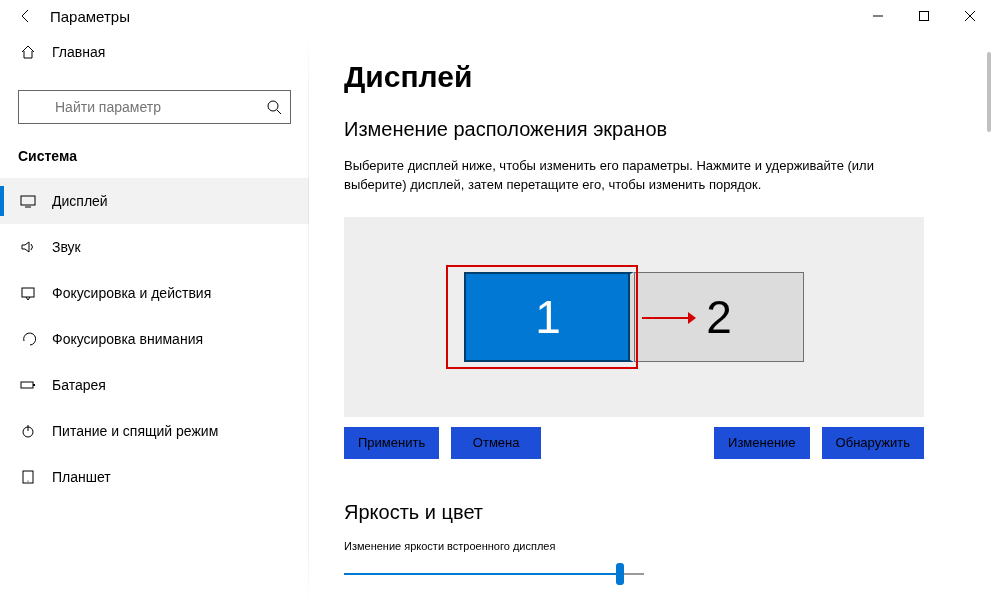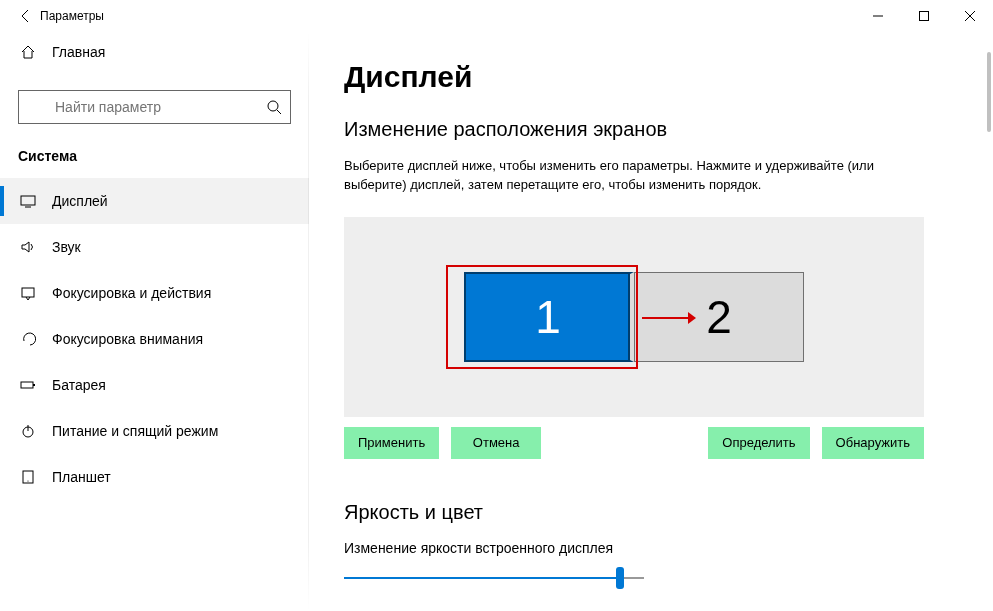--- a/index.html
+++ b/index.html
@@ -1,20 +1,20 @@
 <!DOCTYPE html>
 <html><head>
 <meta charset="utf-8">
 <style>
 * { margin: 0; padding: 0; box-sizing: border-box; font-family: "Segoe UI", Tahoma, sans-serif; }
 html, body { width: 993px; height: 611px; background: #fff; overflow: hidden; }
 .window { display: flex; flex-direction: column; width: 100%; height: 100%; }
 .titlebar { height: 32px; display: flex; align-items: center; padding-left: 12px; }
 .titlebar-back { width: 28px; display: flex; align-items: center; justify-content: center; cursor: pointer; }
-.titlebar-title { font-size: 12px; color: #000; }
+.titlebar-title { font-size: 15px; margin-left: 10px; color: #000; }
 .titlebar-controls { margin-left: auto; display: flex; }
 .titlebar-btn { width: 46px; height: 32px; display: flex; align-items: center; justify-content: center; cursor: pointer; }
 .body { display: flex; flex: 1; overflow: hidden; }
 .sidebar { width: 310px; padding: 12px 0 0 0; border-right: 1px solid transparent; display: flex; flex-direction: column; position: relative; }
 .sidebar::after { content: ""; position: absolute; right: 0; top: 0; bottom: 0; width: 1px; background: linear-gradient(to bottom, rgba(0,0,0,0) 0%, rgba(0,0,0,0.06) 12%, rgba(0,0,0,0.06) 88%, rgba(0,0,0,0) 100%); }
 .home-row { display: flex; height: 38px; padding: 0 18px; cursor: pointer; }
 .home-row .icon { width: 20px; display: flex; justify-content: center; }
 .home-row span.label { margin-left: 14px; font-size: 14px; }
 .search-wrap { padding: 8px 18px 14px 18px; }
 .search-box { display: flex; align-items: center; border: 1px solid #666; height: 34px; padding: 0 8px; }
@@ -32,24 +32,24 @@
 .sub-title { font-size: 20px; font-weight: 400; margin-bottom: 16px; }
 .desc { font-size: 13px; color: #000; line-height: 1.45; margin-bottom: 22px; max-width: 580px; }
 .arrange-area { background: #eeeeee; height: 200px; display: flex; align-items: center; justify-content: center; max-width: 580px; position: relative; }
 .annot-box { position: absolute; border: 2px solid #d40000; pointer-events: none; }
 .mon-row { display: flex; align-items: center; }
 .monitor { height: 90px; display: flex; align-items: center; justify-content: center; font-size: 46px; font-weight: 300; cursor: pointer; }
 .monitor.m1 { width: 170px; background: #0078d4; color: #fff; border: 2px solid #003e6e; border-right: 4px solid #dcdcdc; box-shadow: inset -2px 0 0 #003e6e; }
 .monitor.m2 { width: 170px; background: #dcdcdc; color: #000; border: 1px solid #707070; }
 .arrow { position: absolute; color: #d40000; pointer-events: none; }
 .btn-row { display: flex; gap: 12px; margin-top: 10px; max-width: 580px; }
-.btn { height: 32px; padding: 0 14px; background: #86efac; border: none; font-size: 13px; cursor: pointer; min-width: 90px; text-align: center; }
+.btn { height: 32px; padding: 0 14px; background: #1d4ed8; border: none; font-size: 13px; cursor: pointer; min-width: 90px; text-align: center; }
 .btn-spacer { flex: 1; }
 .section2 { margin-top: 42px; }
-.slider-label { font-size: 14px; margin-bottom: 10px; }
+.slider-label { font-size: 11px; margin-bottom: 10px; }
 .slider-wrap { max-width: 300px; height: 24px; position: relative; display: flex; align-items: center; }
 .slider-track { height: 2px; background: #999; width: 100%; position: relative; }
 .slider-fill { position: absolute; left: 0; top: 0; bottom: 0; background: #0078d4; }
 .slider-thumb { position: absolute; width: 8px; height: 22px; background: #0078d4; border-radius: 3px; top: -10px; cursor: pointer; }
 .scrollbar { position: absolute; right: 0; top: 0; bottom: 0; width: 14px; }
 .scrollbar-thumb { position: absolute; right: 2px; top: 20px; width: 4px; height: 80px; background: #c0c0c0; border-radius: 2px; }
 svg { display: block; }
 </style>
 </head>
 <body>
@@ -188,21 +188,21 @@
         <svg class="arrow" style="left:296px; top:92px;" width="58" height="18" viewBox="0 0 58 18">
           <line x1="2" y1="9" x2="48" y2="9" stroke="#d40000" stroke-width="2"></line>
           <path d="M48 3 L56 9 L48 15 Z" fill="#d40000"></path>
         </svg>
       </div>
 
       <div class="btn-row">
         <button class="btn">Применить</button>
         <button class="btn">Отмена</button>
         <div class="btn-spacer"></div>
-        <button class="btn">Определить</button>
+        <button class="btn">Изменение</button>
         <button class="btn">Обнаружить</button>
       </div>
 
       <div class="section2">
         <h2 class="sub-title">Яркость и цвет</h2>
         <div class="slider-label">Изменение яркости встроенного дисплея</div>
         <div class="slider-wrap">
           <div class="slider-track">
             <div class="slider-fill" id="sfill" style="width: 92%;"></div>
             <div class="slider-thumb" id="sthumb" style="left: calc(92% - 4px);"></div>

